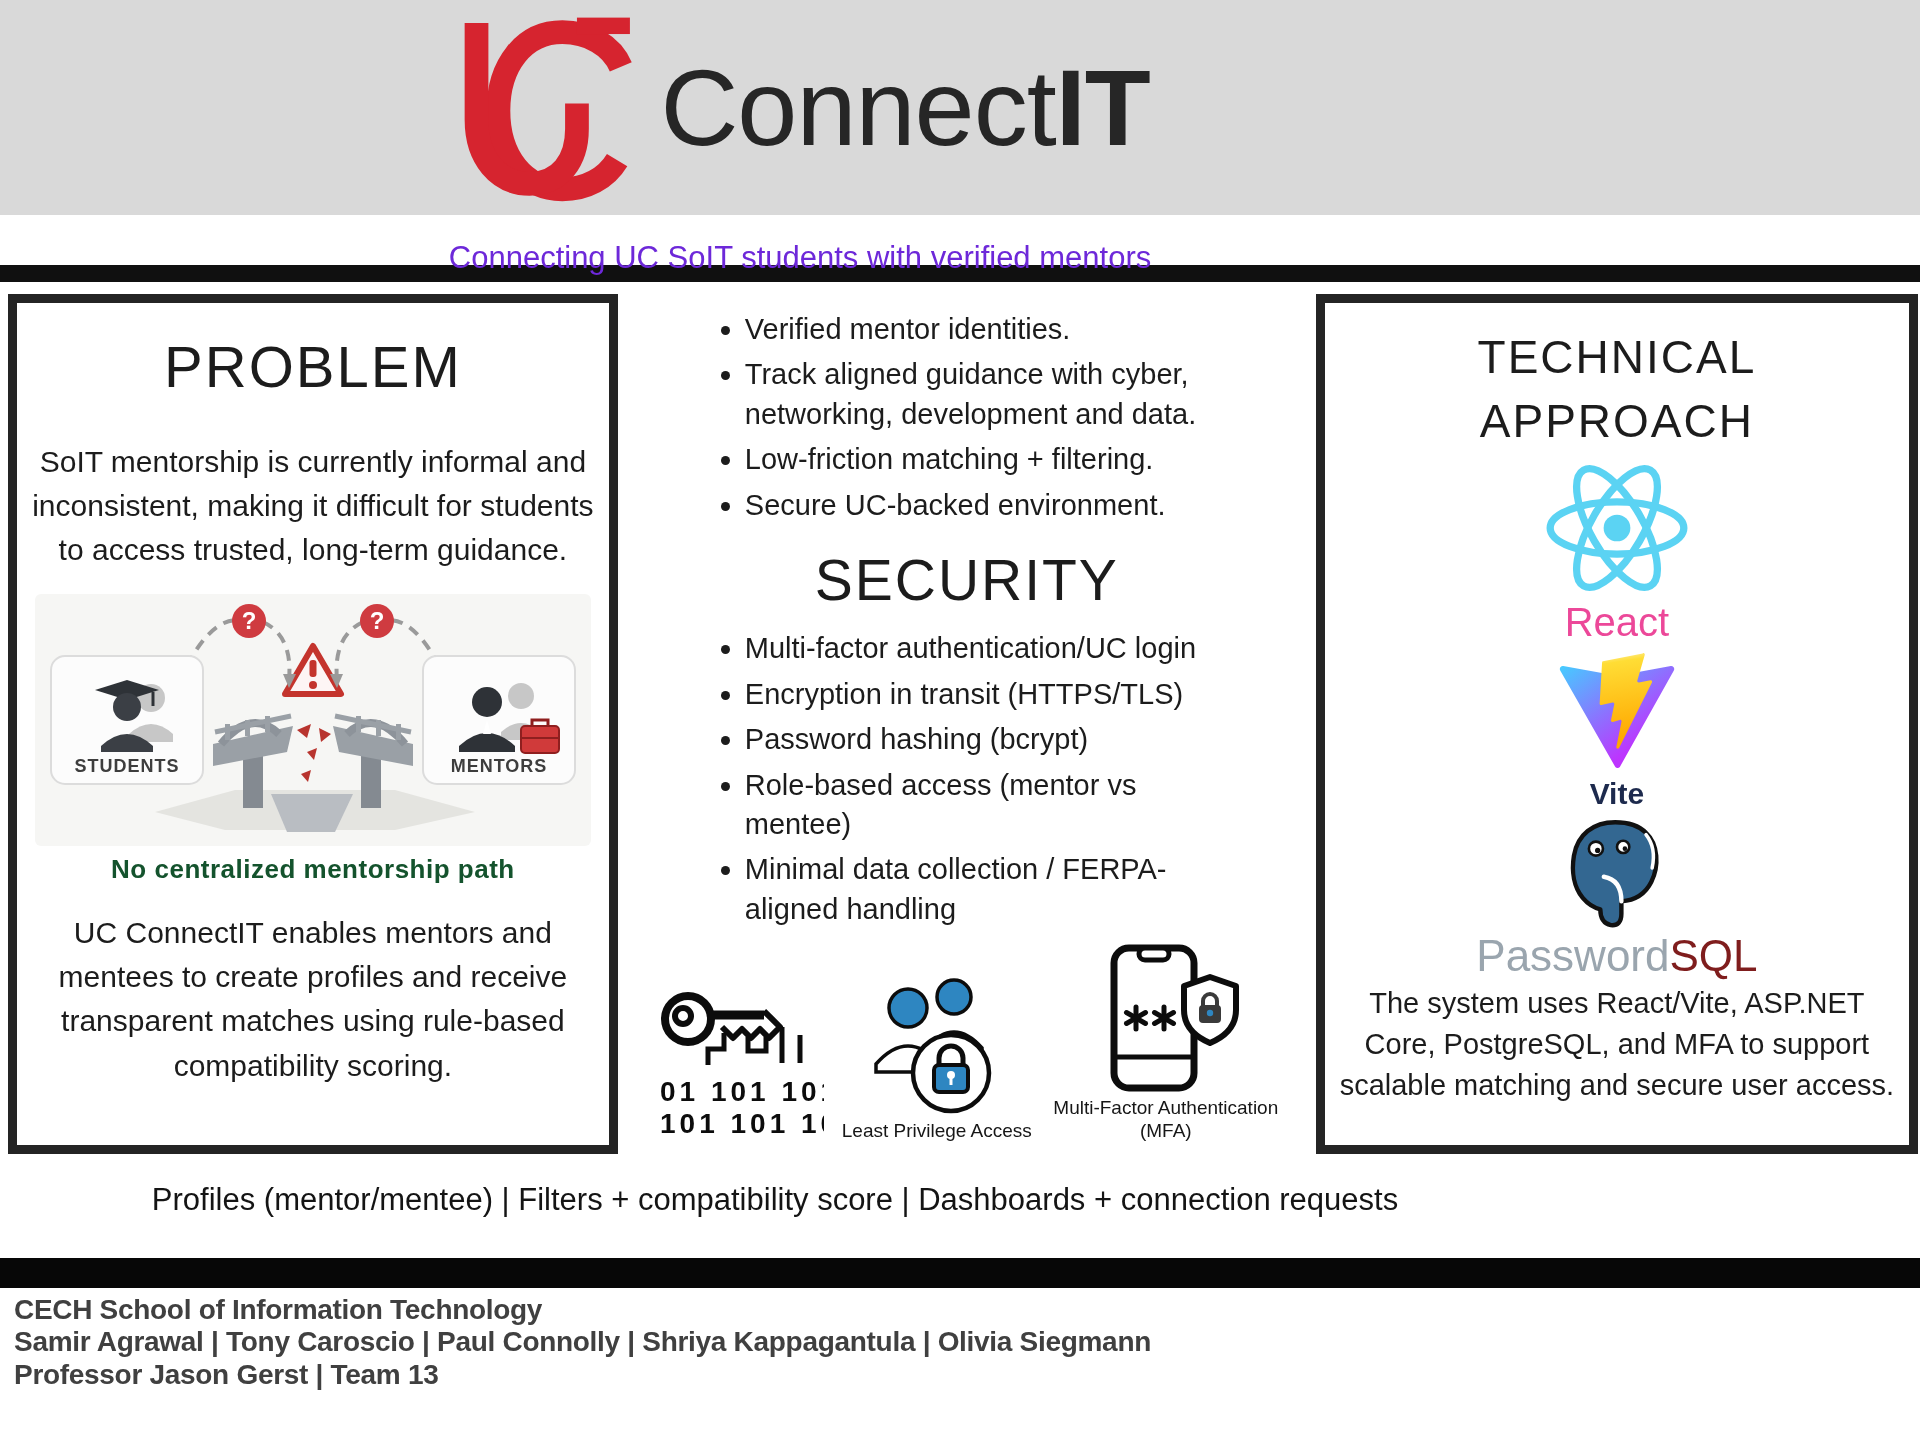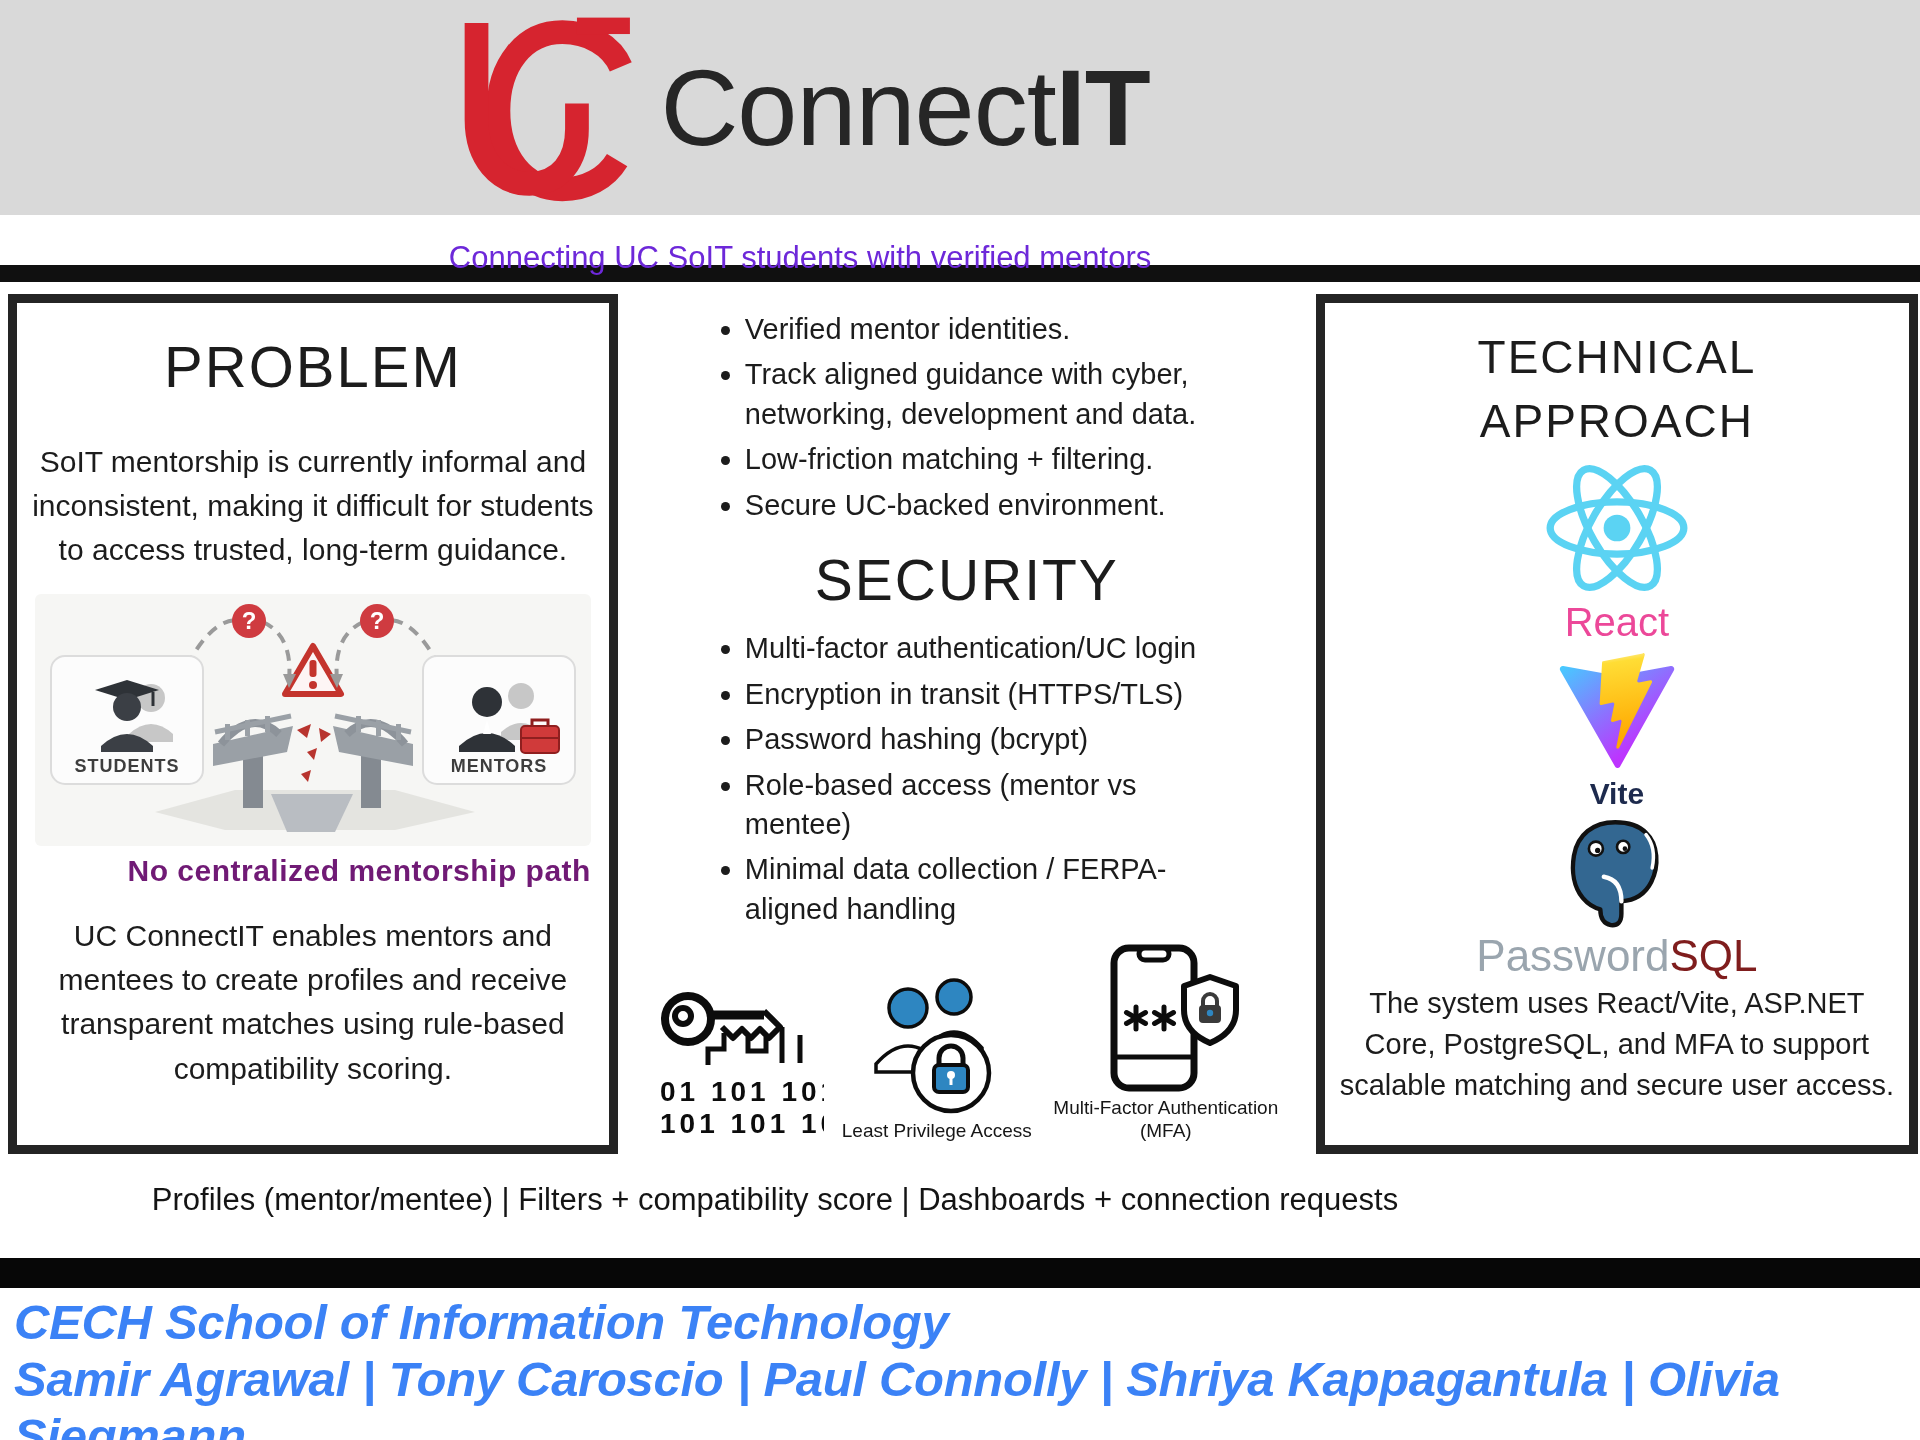--- a/index.html
+++ b/index.html
@@ -30,21 +30,21 @@
   .col3{width:634px;margin-right:0px;}
   h1.sec{font-weight:500;text-align:center;letter-spacing:2px;}
   .col1 h1{font-size:58px;margin-top:30px;}
   .col2 h1{font-size:57px;margin-top:26px;}
   .col3 h1{font-size:46px;line-height:1.4;margin:22px auto 0;max-width:430px;}
   .para{font-size:30px;line-height:1.47;text-align:center;}
   .p-intro{margin:40px auto 0;width:566px;}
   .p-outro{margin:26px auto 0;width:552px;}
   .illu-wrap{width:556px;margin:22px auto 0;}
   .illu{width:556px;height:252px;display:block;}
-  .illu-caption{text-align:right;font-size:30px;font-weight:700;color:#701a75;margin-top:8px;letter-spacing:.5px;}
+  .illu-caption{text-align:center;font-size:26px;font-weight:700;color:#14532d;margin-top:8px;letter-spacing:.5px;}
   ul.blist{width:524px;margin:16px auto 0;padding-left:40px;font-size:29px;line-height:1.36;}
   ul.blist li{margin-bottom:6px;}
   .col2 h1.security{margin-top:22px;}
   
   .icon-row{display:flex;justify-content:space-between;align-items:flex-end;margin:14px 26px 0;}
   .icon-item{display:flex;flex-direction:column;align-items:center;}
   .icon-caption{font-size:19px;color:#161616;text-align:center;margin-top:4px;line-height:1.2;}
   .cap-lpa{width:226px;}
   .cap-mfa{width:232px;}
   
@@ -54,21 +54,21 @@
   .vite-svg{width:122px;height:118px;margin-top:8px;}
   .vite-label{font-size:30px;font-weight:700;color:#1d2a4d;margin-top:6px;}
   .pg-svg{width:128px;height:116px;margin-top:6px;}
   .pg-wordmark{font-size:44px;margin-top:-2px;letter-spacing:0;}
   .pg-wordmark .w1{color:var(--wordmark_gray);}
   .pg-wordmark .w2{color:#7f1d1d;font-weight:500;}
   .p-tech{margin:2px auto 0;width:566px;font-size:29px;line-height:1.42;text-align:center;}
   
   .tagline{margin-top:28px;text-align:center;font-size:31px;color:#141414;transform:translateX(-185px);}
   .footer{padding:6px 14px 0;}
-  .footer div{font-size:49px;font-weight:700;letter-spacing:-.3px;line-height:1.16;color:#3b82f6;font-style:italic;}
+  .footer div{font-size:28px;font-weight:700;letter-spacing:-.3px;line-height:1.16;color:#404040;}
   svg text{font-family:"Liberation Sans",sans-serif;}
 </style>
 </head>
 <body>
 
 <div class="banner">
   <div class="banner-inner">
     <svg class="uc-logo" viewBox="0 0 230 210">
       <path d="M198,60 C188,36 162,22 134,22 C92,22 64,58 64,108 C64,158 92,194 134,194 C160,194 182,182 194,162" fill="none" stroke="var(--uc_red)" stroke-width="26"></path>
       <path d="M40,12 V118 C40,160 64,188 98,188 C132,188 150,162 150,128 V100" fill="none" stroke="var(--uc_red)" stroke-width="26"></path>

